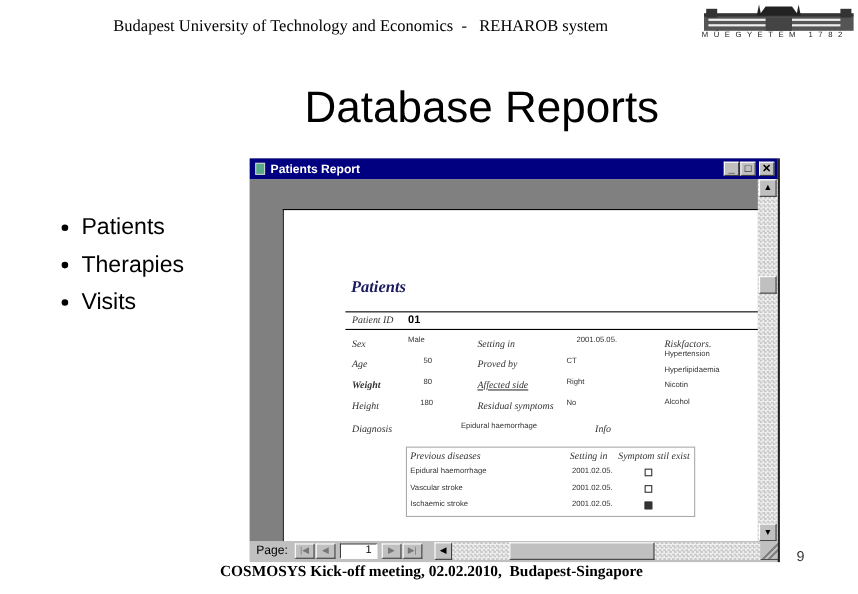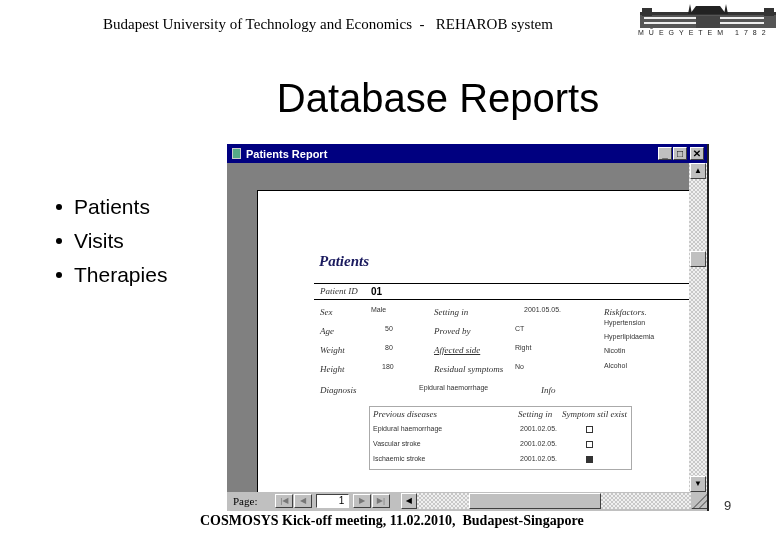--- a/index.html
+++ b/index.html
@@ -21,21 +21,21 @@
   .titlebar .ttl { color:#fff; font-weight:bold; font-size:11px; font-family:"Liberation Sans", sans-serif; }
   .tb-btns { position:absolute; right:3px; top:3px; display:flex; gap:1px; }
   .tb-btn { width:14px; height:13px; background:#c0c0c0; border:1px solid; border-color:#fff #404040 #404040 #fff; box-sizing:border-box; font-size:10px; line-height:11px; text-align:center; color:#000; font-weight:bold; font-family:"Liberation Sans", sans-serif; }
   .tb-btn.close { margin-left:2px; }
   .client { position:absolute; left:0; top:19px; width:462px; height:329px; background:#808080; overflow:hidden; }
   .paper { position:absolute; left:30px; top:27px; width:440px; height:310px; background:#fff; border-left:1px solid #000; border-top:1px solid #000; }
   .vscroll { position:absolute; left:462px; top:19px; width:18px; height:329px; background:repeating-conic-gradient(#c8c8c8 0% 25%, #f0f0f0 0% 50%) 0 0/4px 4px; }
   .sbtn { position:absolute; width:16px; height:16px; background:#c0c0c0; border:1px solid; border-color:#fff #404040 #404040 #fff; box-sizing:border-box; font-size:8px; line-height:14px; text-align:center; color:#000; }
   .vthumb { position:absolute; left:1px; top:88px; width:16px; height:16px; background:#c0c0c0; border:1px solid; border-color:#fff #404040 #404040 #fff; box-sizing:border-box; }
   .bottombar { position:absolute; left:0; top:348px; width:480px; height:17px; background:#c0c0c0; display:flex; align-items:center; }
-  .page-label { font-size:11px; margin-left:6px; margin-right:18px; color:#000;font-family:Liberation Serif, serif; }
+  .page-label { font-size:11px; margin-left:6px; margin-right:6px; color:#000; }
   .nav-btn { width:18px; height:14px; background:#c0c0c0; border:1px solid; border-color:#fff #404040 #404040 #fff; box-sizing:border-box; font-size:8px; line-height:12px; text-align:center; color:#777; margin-right:1px; }
   .page-input { width:34px; height:14px; background:#fff; border:1px solid; border-color:#404040 #fff #fff #404040; box-sizing:border-box; font-size:10px; line-height:12px; text-align:right; padding-right:4px; margin:0 4px 0 3px; color:#000; }
   .hscroll { position:relative; margin-left:10px; width:312px; height:16px; background:repeating-conic-gradient(#c8c8c8 0% 25%, #f0f0f0 0% 50%) 0 0/4px 4px; }
   .hthumb { position:absolute; left:68px; top:0; width:132px; height:16px; background:#c0c0c0; border:1px solid; border-color:#fff #404040 #404040 #fff; box-sizing:border-box; }
   .grip { position:absolute; right:0; top:0; width:16px; height:16px; background:linear-gradient(135deg, #c0c0c0 55%, #808080 55%, #808080 62%, #c0c0c0 62%, #c0c0c0 72%, #808080 72%, #808080 79%, #c0c0c0 79%); }
 
   
   .rp { position:absolute; font-family:"Liberation Serif", serif; font-style:italic; font-size:9px; color:#333; white-space:nowrap; }
   .rv { position:absolute; font-family:"Liberation Sans", sans-serif; font-size:7px; color:#333; white-space:nowrap; }
   .report-title { position:absolute; left:61px; top:62px; font-family:"Liberation Serif", serif; font-style:italic; font-weight:bold; font-size:15px; color:#1a1a5e; }
@@ -69,25 +69,25 @@
 
 <div class="page-title">Database Reports</div>
 
 <ul class="bullets">
   <li>
       <span class="dot"></span>
       <span>Patients</span>
     </li>
   <li>
       <span class="dot"></span>
-      <span>Visits</span>
+      <span>Therapies</span>
     </li>
   <li>
       <span class="dot"></span>
-      <span>Therapies</span>
+      <span>Visits</span>
     </li>
 </ul>
 
 <div class="win">
   <div class="titlebar">
     <span class="app-icon"></span>
     <span class="ttl">Patients Report</span>
     <div class="tb-btns">
       <div class="tb-btn">_</div>
       <div class="tb-btn">□</div>
@@ -100,21 +100,21 @@
       <div class="report-title">Patients</div>
       <div class="hline" style="left:56px; top:92px; width:390px;"></div>
       <div class="rp" style="left:62px; top:95px;text-align:right;">Patient ID</div>
       <div class="rv" style="left:113px; top:95px; font-size:10px; font-weight:bold; color:#000;">01</div>
       <div class="hline" style="left:56px; top:108px; width:390px;"></div>
 
       <div class="rp" style="left:62px; top:116px;">Sex</div>
       <div class="rv" style="left:113px; top:115px;">Male</div>
       <div class="rp" style="left:62px; top:135px;">Age</div>
       <div class="rv" style="left:127px; top:134px;">50</div>
-      <div class="rp" style="left:62px; top:154px;">Weight</div>
+      <div class="rp" style="left:62px; top:154px;font-weight:bold;">Weight</div>
       <div class="rv" style="left:127px; top:153px;">80</div>
       <div class="rp" style="left:62px; top:173px;">Height</div>
       <div class="rv" style="left:124px; top:172px;">180</div>
 
       <div class="rp" style="left:176px; top:116px;">Setting in</div>
       <div class="rv" style="left:266px; top:115px;">2001.05.05.</div>
       <div class="rp" style="left:176px; top:135px;">Proved by</div>
       <div class="rv" style="left:257px; top:134px;">CT</div>
       <div class="rp" style="left:176px; top:154px;text-decoration:underline;">Affected side</div>
       <div class="rv" style="left:257px; top:153px;">Right</div>
@@ -167,13 +167,13 @@
     <div class="hscroll">
       <div class="sbtn" style="left:0; top:0;">◀</div>
       <div class="hthumb"></div>
       <div class="sbtn" style="right:0; top:0;">▶</div>
     </div>
     <div class="grip"></div>
   </div>
 </div>
 
 <div class="page-num">9</div>
-<div class="footer">COSMOSYS Kick-off meeting, 11.02.2010,  Budapest-Singapore</div>
+<div class="footer">COSMOSYS Kick-off meeting, 02.02.2010,  Budapest-Singapore</div>
 
 </body></html>

